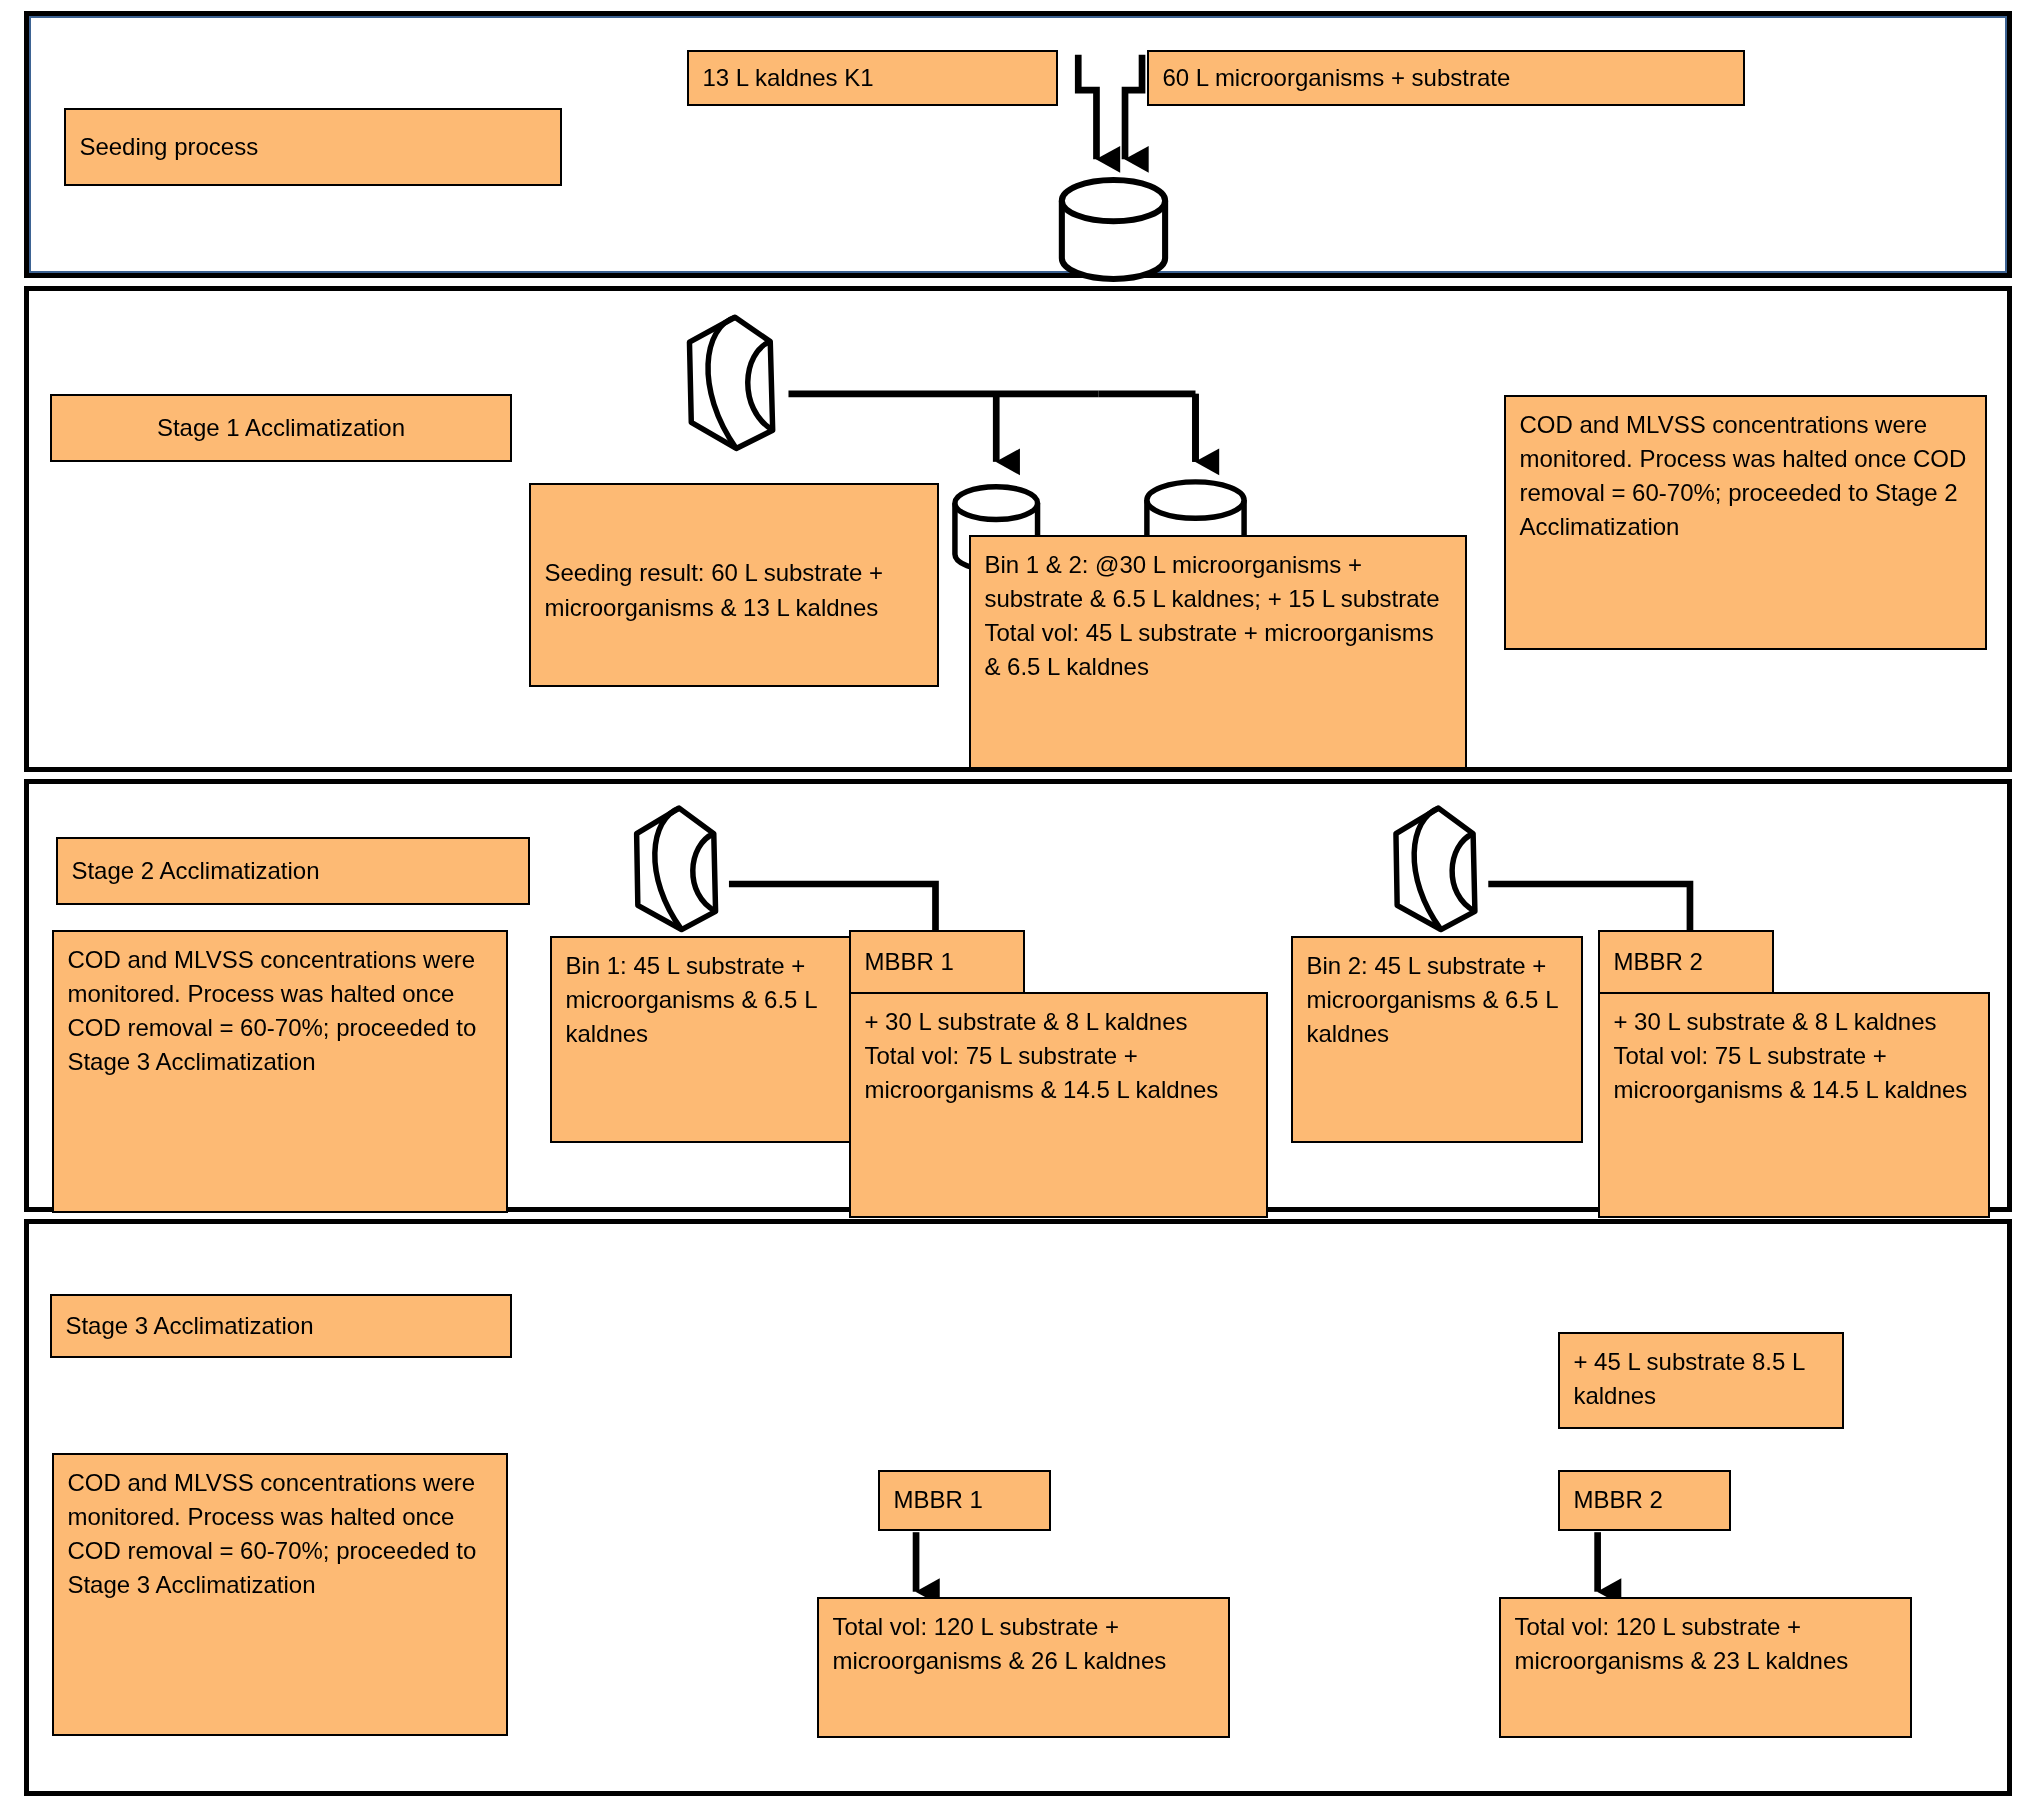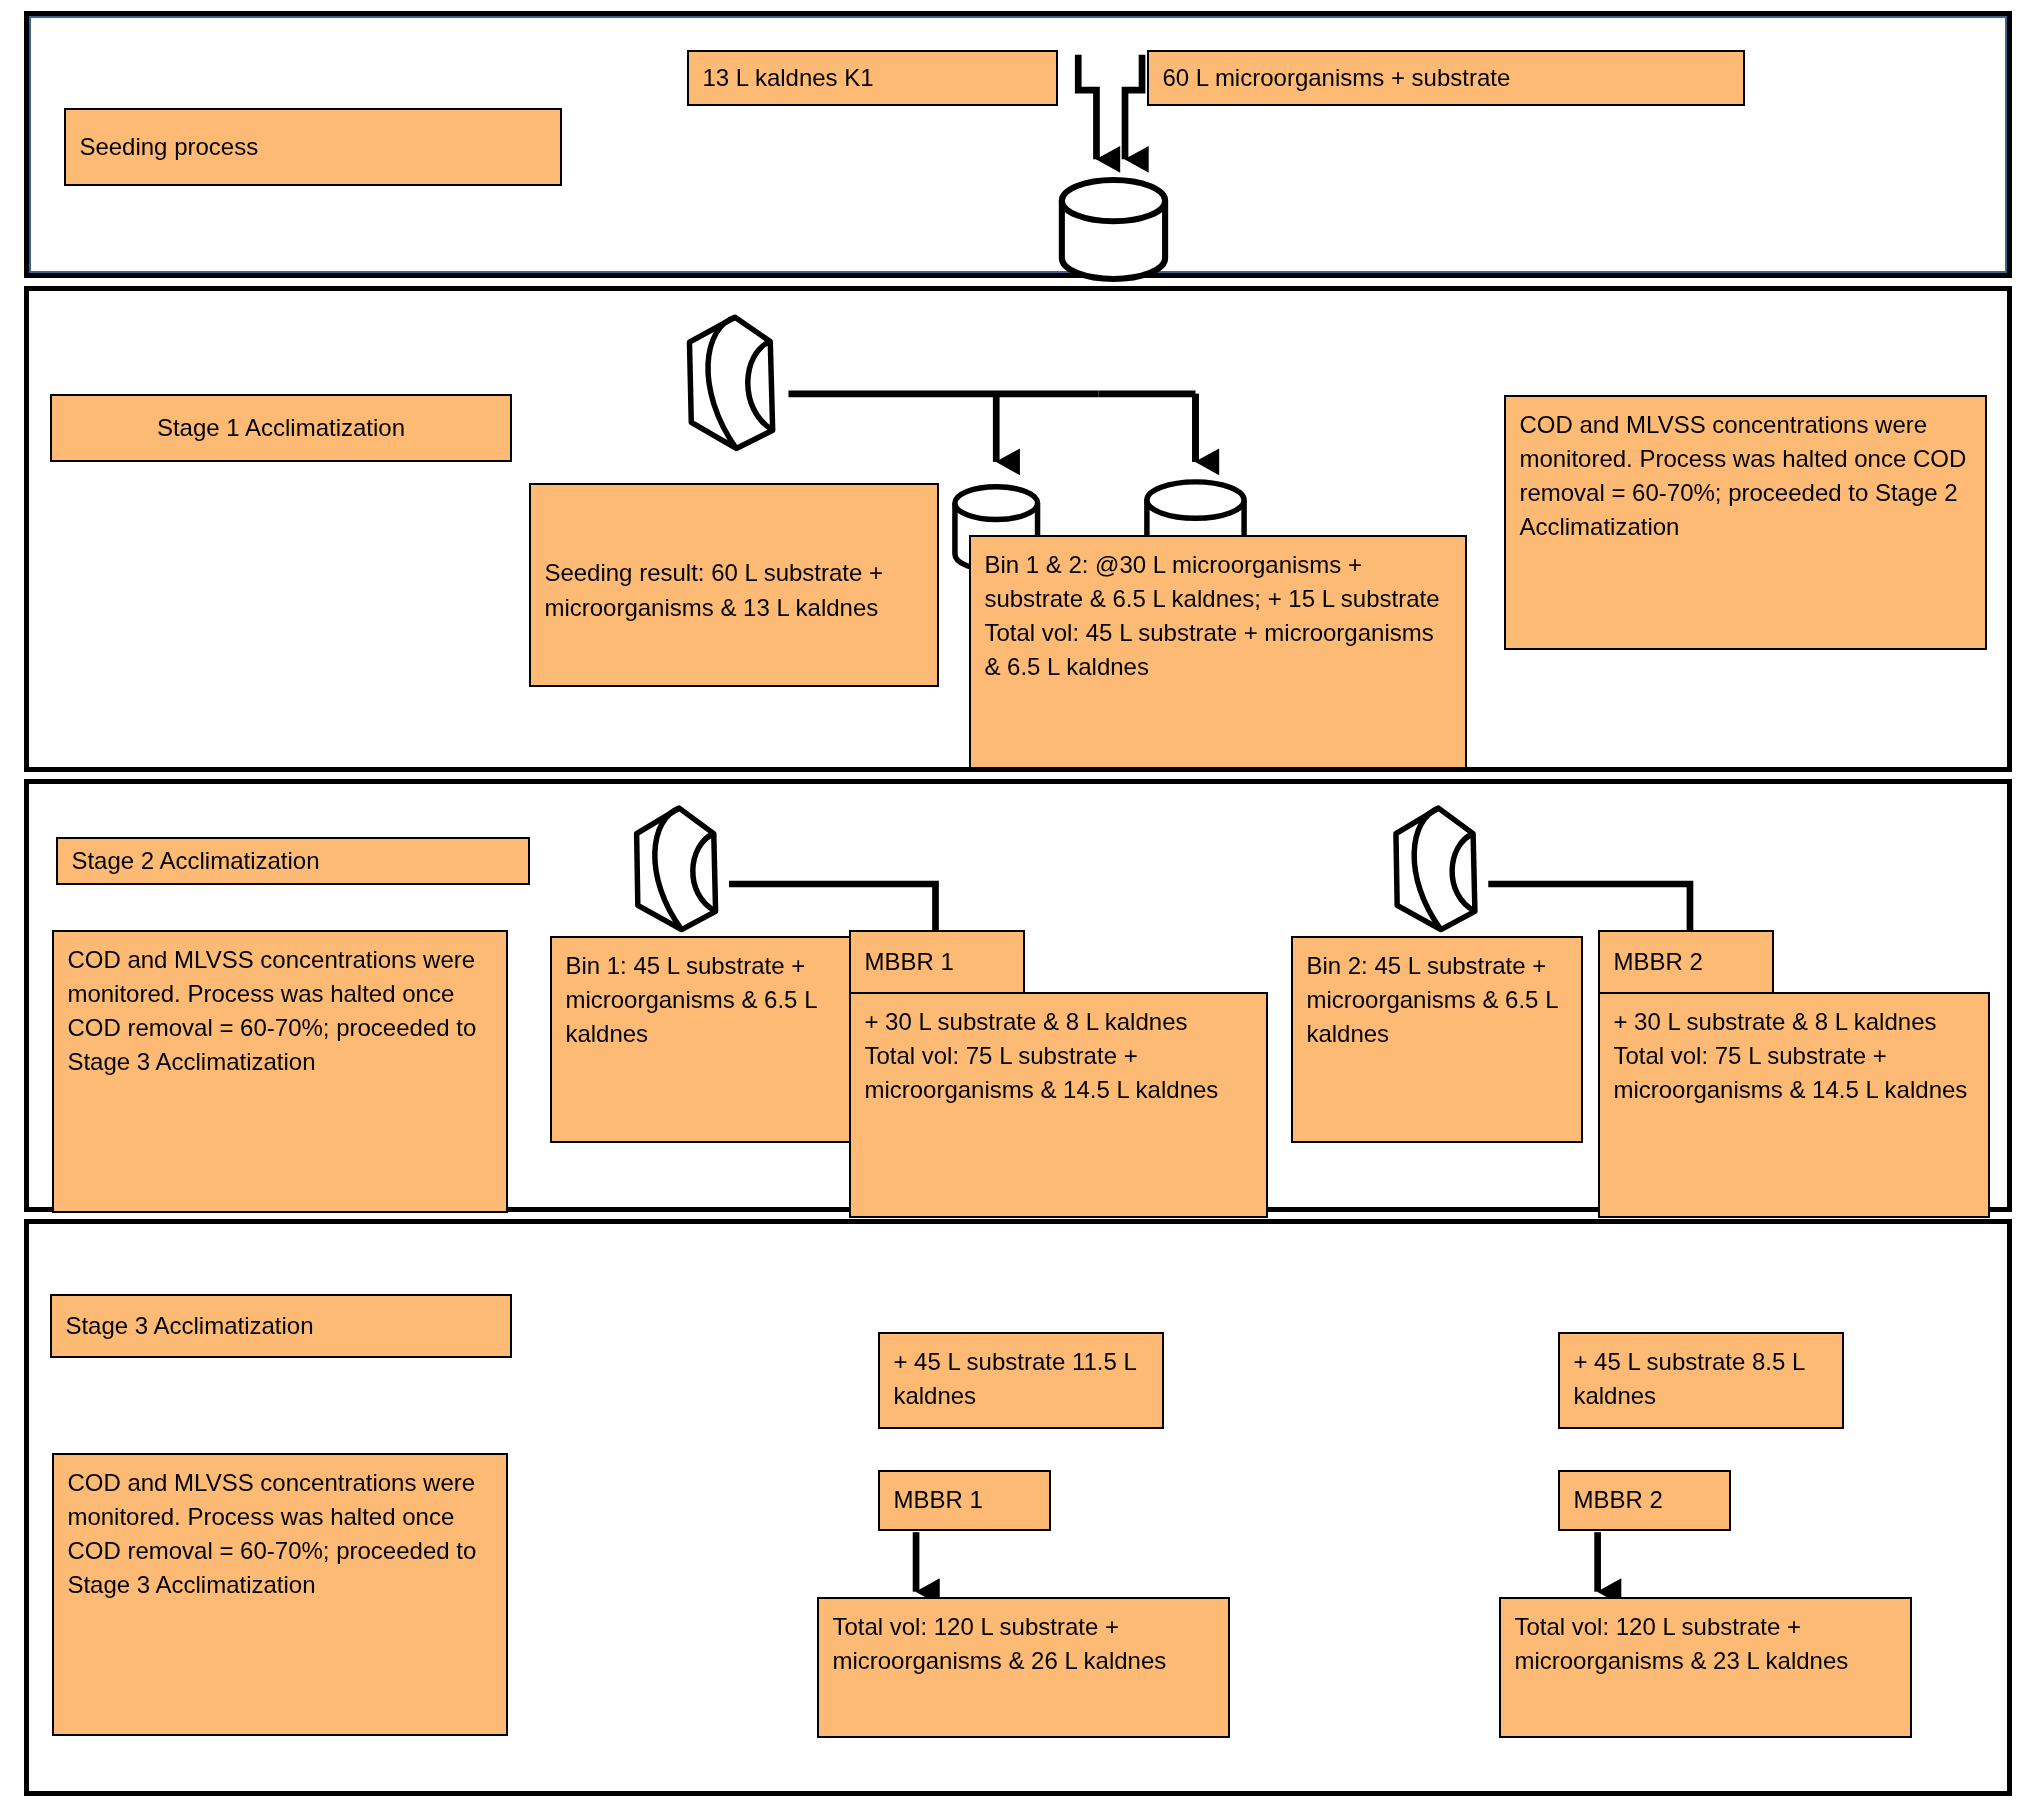--- a/index.html
+++ b/index.html
@@ -201,21 +201,21 @@
     <span class="txt">Bin 1 &amp; 2: @30 L microorganisms + substrate &amp; 6.5 L kaldnes; + 15 L substrate
 Total vol: 45 L substrate + microorganisms &amp; 6.5 L kaldnes</span>
   </div>
 
   <div class="box top-align" style="left:1504px; top:395px; width:483px; height:255px;">
     <span class="txt">COD and MLVSS concentrations were monitored. Process was halted once COD removal = 60-70%; proceeded to Stage 2 Acclimatization</span>
   </div>
 
   <div class="section sec-stage2"></div>
 
-  <div class="box" style="left:56px; top:837px; width:474px; height:48px;">
+  <div class="box" style="left:56px; top:837px; width:474px; height:68px;">
     <span class="txt">Stage 2 Acclimatization</span>
   </div>
 
   <div class="box top-align" style="left:52px; top:930px; width:456px; height:283px;">
     <span class="txt">COD and MLVSS concentrations were monitored. Process was halted once COD removal = 60-70%; proceeded to Stage 3 Acclimatization</span>
   </div>
 
   <div class="box top-align" style="left:550px; top:936px; width:332px; height:207px;">
     <span class="txt">Bin 1: 45 L substrate + microorganisms &amp; 6.5 L kaldnes</span>
   </div>
@@ -245,23 +245,20 @@
   <div class="section sec-stage3"></div>
 
   <div class="box" style="left:50px; top:1294px; width:462px; height:64px;">
     <span class="txt">Stage 3 Acclimatization</span>
   </div>
 
   <div class="box top-align" style="left:52px; top:1453px; width:456px; height:283px;">
     <span class="txt">COD and MLVSS concentrations were monitored. Process was halted once COD removal = 60-70%; proceeded to Stage 3 Acclimatization</span>
   </div>
 
-  <div class="box top-align" style="left:878px; top:1332px; width:286px; height:97px;">
-    <span class="txt">+ 45 L substrate 11.5 L kaldnes</span>
-  </div>
 
   <div class="box" style="left:878px; top:1470px; width:173px; height:61px;">
     <span class="txt">MBBR 1</span>
   </div>
 
   <div class="box top-align" style="left:817px; top:1597px; width:413px; height:141px;">
     <span class="txt">Total vol: 120 L substrate + microorganisms &amp; 26 L kaldnes</span>
   </div>
 
   <div class="box top-align" style="left:1558px; top:1332px; width:286px; height:97px;">

